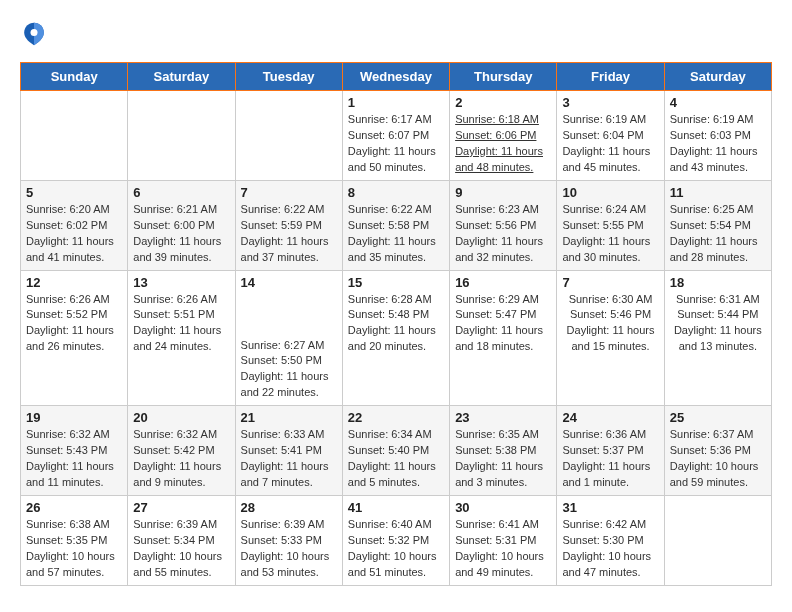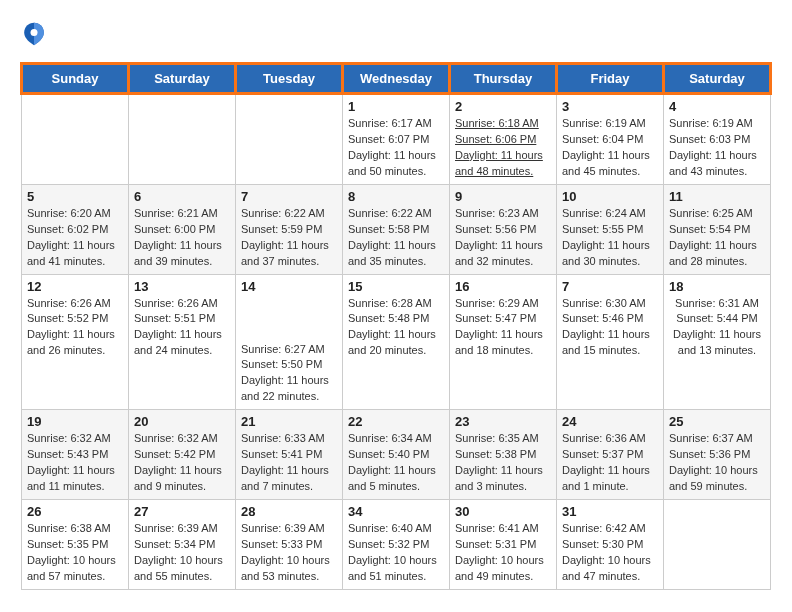--- a/index.html
+++ b/index.html
@@ -54,21 +54,21 @@
       border-collapse: collapse;
       border: 1px solid #ccc;
     }
     .calendar th {
       background: #2a6ab5;
       color: #fff;
       font-size: 13px;
       font-weight: bold;
       padding: 6px 4px;
       text-align: center;
-      border: 3px solid #f97316;
+      border: 1px solid #f97316;
     }
     .calendar td {
       vertical-align: top;
       border: 1px solid #ccc;
       padding: 4px 5px;
       width: calc(100% / 7);
       min-height: 80px;
       background: #fff;
     }
     .calendar tr:nth-child(even) td {
@@ -246,21 +246,21 @@
           </td>
           <td>
             <span class="day-num">16</span>
             <div class="day-info" style="white-space: pre-line;">Sunrise: 6:29 AM
 Sunset: 5:47 PM
 Daylight: 11 hours
 and 18 minutes.</div>
           </td>
           <td>
             <span class="day-num">7</span>
-            <div class="day-info" style="white-space: pre-line;">Sunrise: 6:30 AM
+            <div class="day-info" style="white-space: pre-line; text-align: center;">Sunrise: 6:30 AM
 Sunset: 5:46 PM
 Daylight: 11 hours
 and 15 minutes.</div>
           </td>
           <td>
             <span class="day-num">18</span>
             <div class="day-info" style="white-space: pre-line; text-align: center;">Sunrise: 6:31 AM
 Sunset: 5:44 PM
 Daylight: 11 hours
 and 13 minutes.</div>
@@ -333,21 +333,21 @@
 and 55 minutes.</div>
           </td>
           <td>
             <span class="day-num">28</span>
             <div class="day-info" style="white-space: pre-line;">Sunrise: 6:39 AM
 Sunset: 5:33 PM
 Daylight: 10 hours
 and 53 minutes.</div>
           </td>
           <td>
-            <span class="day-num">34</span>
+            <span class="day-num">41</span>
             <div class="day-info" style="white-space: pre-line;">Sunrise: 6:40 AM
 Sunset: 5:32 PM
 Daylight: 10 hours
 and 51 minutes.</div>
           </td>
           <td>
             <span class="day-num">30</span>
             <div class="day-info" style="white-space: pre-line;">Sunrise: 6:41 AM
 Sunset: 5:31 PM
 Daylight: 10 hours

